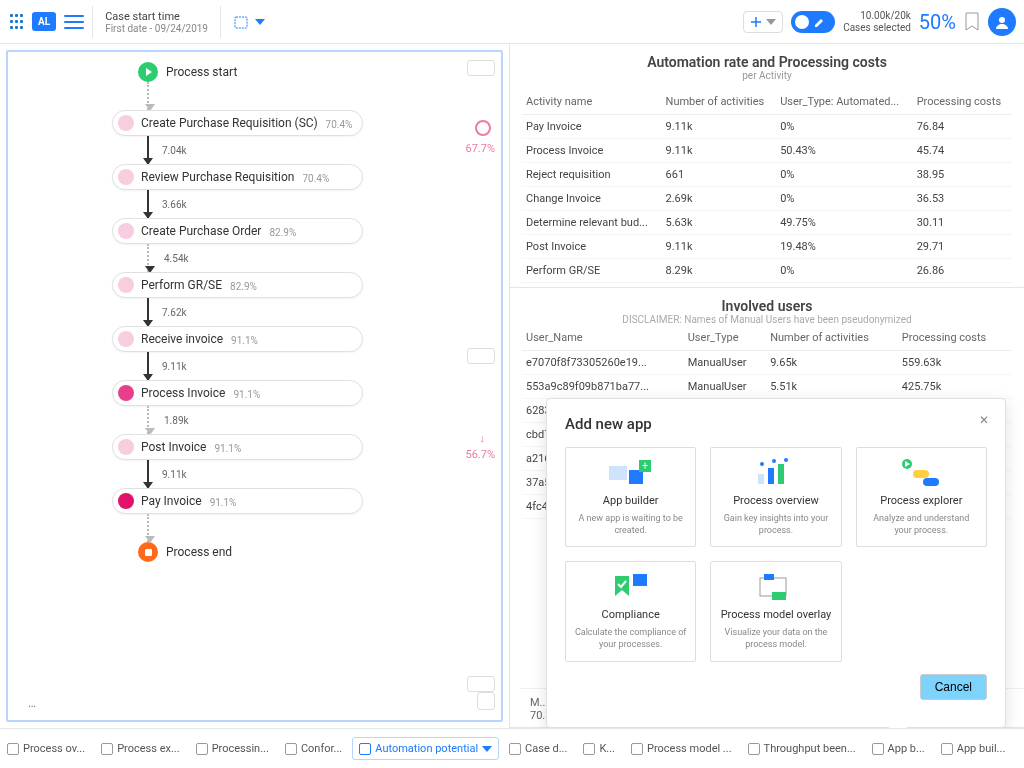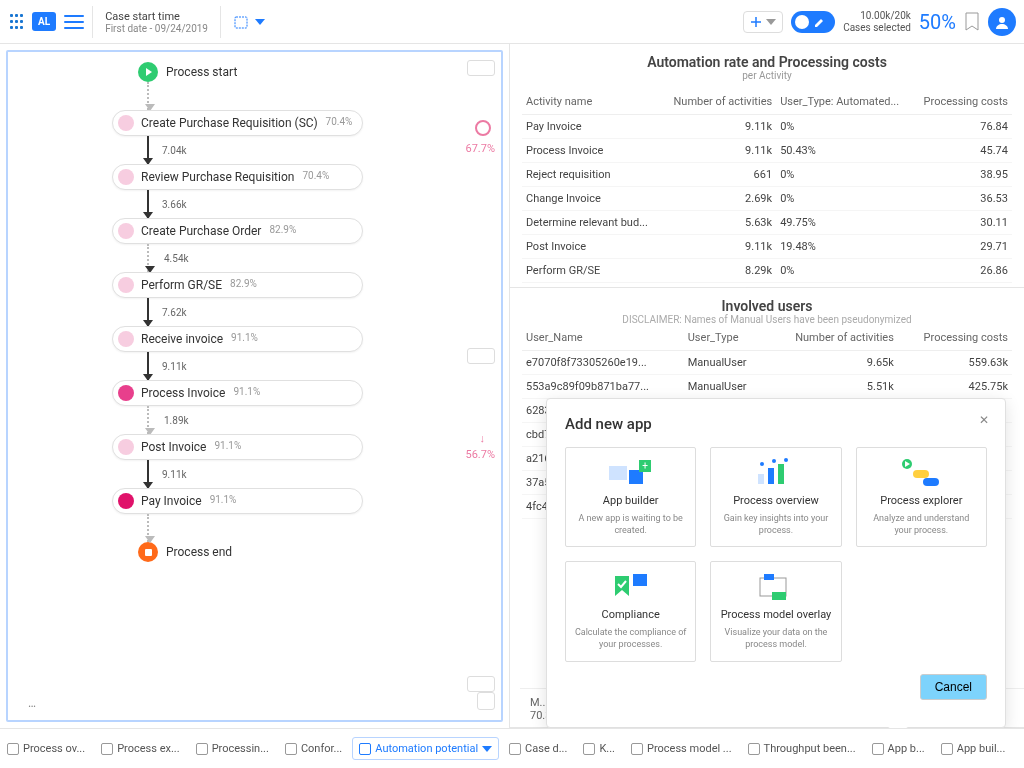--- a/index.html
+++ b/index.html
@@ -28,41 +28,41 @@
 
 .main { display: flex; height: 684px; }
 .left { width: 510px; border-right: 1px solid #e5e5e5; position: relative; padding: 6px; }
 .left .canvas { border: 2px solid #b8d4ff; border-radius: 2px; width: 100%; height: 100%; position: relative; overflow: hidden; }
 .right { flex: 1; display: flex; flex-direction: column; position: relative; }
 
 
 .flow { position: absolute; left: 130px; top: 10px; }
 .node { display: flex; align-items: center; gap: 8px; margin-bottom: 0; }
 .dot { width: 20px; height: 20px; border-radius: 50%; flex-shrink: 0; }
-.pill { background: #fff; border: 1px solid #e0e0e0; border-radius: 14px; padding: 5px 10px; display: flex; align-items: flex-start; gap: 8px; box-shadow: 0 1px 2px rgba(0,0,0,0.05); margin-left: -26px; padding-left: 28px; position: relative; }
+.pill { background: #fff; border: 1px solid #e0e0e0; border-radius: 14px; padding: 5px 10px; display: flex; align-items: flex-end; gap: 8px; box-shadow: 0 1px 2px rgba(0,0,0,0.05); margin-left: -26px; padding-left: 28px; position: relative; }
 .pill .pdot { position: absolute; left: 5px; top: 50%; transform: translateY(-50%); width: 16px; height: 16px; border-radius: 50%; }
 .pill .pct { font-size: 10px; color: #999; }
 .edge { height: 28px; width: 2px; background: #333; margin-left: 9px; position: relative; }
 .edge::after { content: ''; position: absolute; bottom: -1px; left: -4px; width: 0; height: 0; border-left: 5px solid transparent; border-right: 5px solid transparent; border-top: 7px solid #333; }
 .edge.dotted { background: none; border-left: 2px dotted #bbb; }
 .edge.dotted::after { border-top-color: #bbb; }
 .edge .elabel { position: absolute; top: 50%; left: 12px; transform: translateY(-50%); font-size: 10px; background: #fff; color: #666; padding: 1px 3px; }
 
 
 .sidepink { position: absolute; right: 6px; font-size: 11px; color: #ec7aa3; }
 .sidecircle { position: absolute; right: 10px; width: 16px; height: 16px; border: 2px solid #ec7aa3; border-radius: 50%; }
 .sidectrl { position: absolute; right: 6px; width: 28px; height: 16px; border: 1px solid #ddd; border-radius: 3px; background: #fff; }
 
 
 .panel { border-bottom: 1px solid #e5e5e5; padding: 10px 12px 4px; }
 .panel h2 { text-align: center; font-size: 14px; font-weight: 600; color: #444; }
 .panel .sub { text-align: center; font-size: 10px; color: #999; margin-bottom: 8px; }
 table { width: 100%; border-collapse: collapse; font-size: 11px; }
 th { text-align: left; font-weight: 400; color: #666; padding: 6px 4px; border-bottom: 1px solid #eee; }
-th.r, td.r { text-align: right; }
+th.r, td.r { text-align: left; }
 td { padding: 5px 4px; border-bottom: 1px solid #f5f5f5; color: #444; }
 .panel.users { flex: 1; overflow: hidden; }
 .disclaimer { text-align: center; font-size: 10px; color: #aaa; margin-bottom: 0; }
 
 
 .bottomstage { position: absolute; bottom: 40px; left: 520px; right: 0; height: 40px; border-top: 1px solid #eee; display: flex; align-items: center; padding-left: 10px; gap: 12px; font-size: 11px; color: #666; }
 
 
 .modal { position: absolute; right: 18px; bottom: 40px; width: 460px; height: 330px; background: #fff; border: 1px solid #e0e0e0; box-shadow: 0 4px 16px rgba(0,0,0,0.12); border-radius: 4px; padding: 16px 18px; display: flex; flex-direction: column; }
 .modal h3 { font-size: 15px; font-weight: 500; color: #333; }

